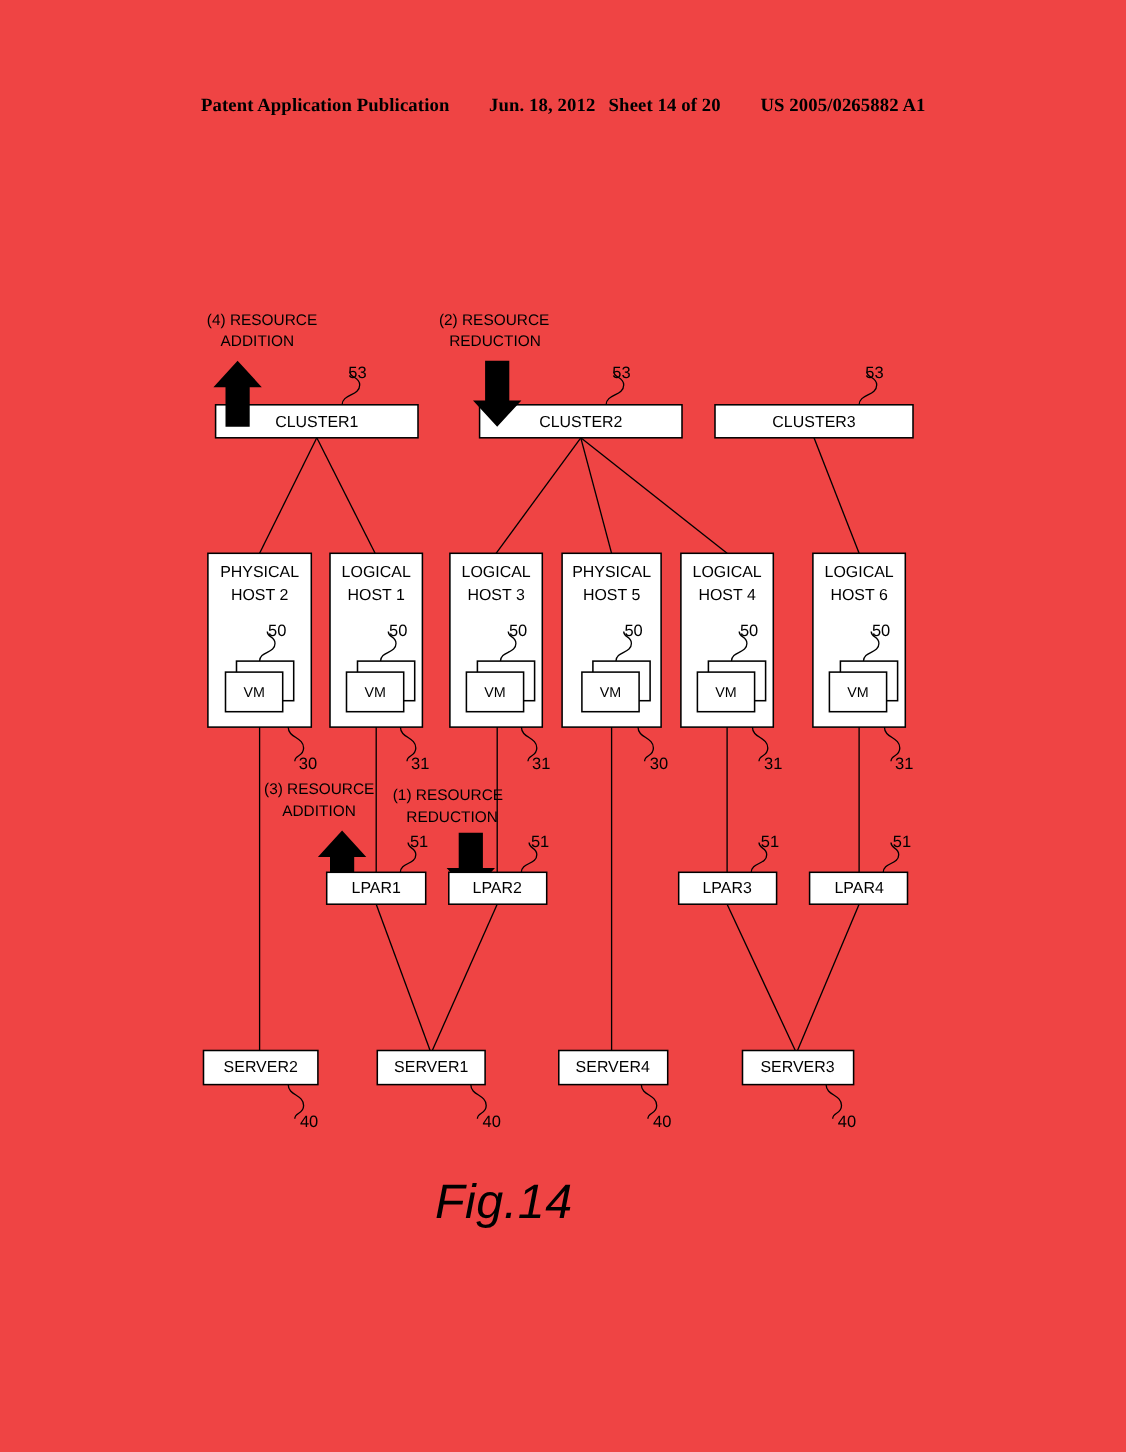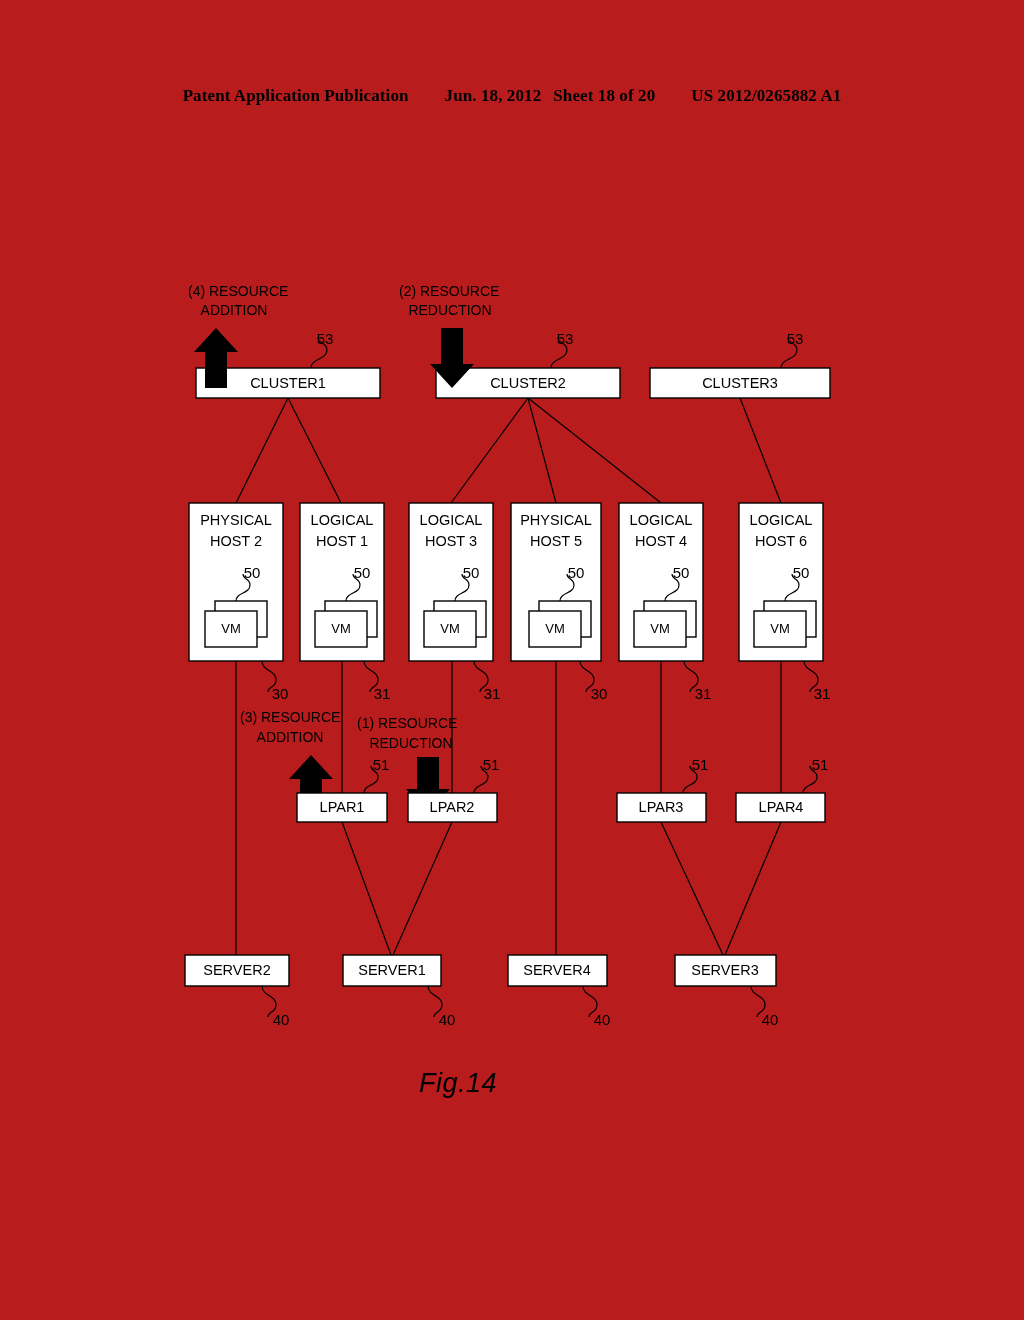--- a/index.html
+++ b/index.html
@@ -13,21 +13,21 @@
     position: relative;
     font-family: "Liberation Sans", sans-serif;
     color: #000000;
     overflow: hidden;
   }
   #page {
     position: absolute;
     left: 0; top: 0;
     width: 1024px;
     height: 1320px;
-    background: #b91c1c;
+    background: #ef4444;
   }
   .pub-header {
     position: absolute;
     left: 0;
     top: 86px;
     width: 1024px;
     height: 26px;
     display: flex;
     justify-content: center;
     align-items: baseline;
@@ -82,37 +82,37 @@
     dominant-baseline: middle;
   }
   .fig-caption {
     position: absolute;
     left: 0;
     top: 1068px;
     width: 916px;
     text-align: center;
     font-family: "Liberation Sans", sans-serif;
     font-style: italic;
-    font-size: 27px;
+    font-size: 44px;
     letter-spacing: 0.5px;
   }
 </style>
 </head>
 <body>
 
 <div id="page">
 
   <div class="pub-header">
     <span class="seg">Patent Application Publication</span>
     <span class="gap-a"></span>
     <span class="seg">Jun. 18, 2012</span>
     <span class="gap-b"></span>
-    <span class="seg">Sheet 18 of 20</span>
+    <span class="seg">Sheet 14 of 20</span>
     <span class="gap-c"></span>
-    <span class="seg">US 2012/0265882 A1</span>
+    <span class="seg">US 2005/0265882 A1</span>
   </div>
 
   <div id="figure-area">
   <svg width="1024" height="1320" viewBox="0 0 1024 1320" xmlns="http://www.w3.org/2000/svg">
 
     <g>
 
       <line class="thin-line" x1="288" y1="398" x2="236" y2="503"></line>
       <line class="thin-line" x1="288" y1="398" x2="341" y2="503"></line>
 

